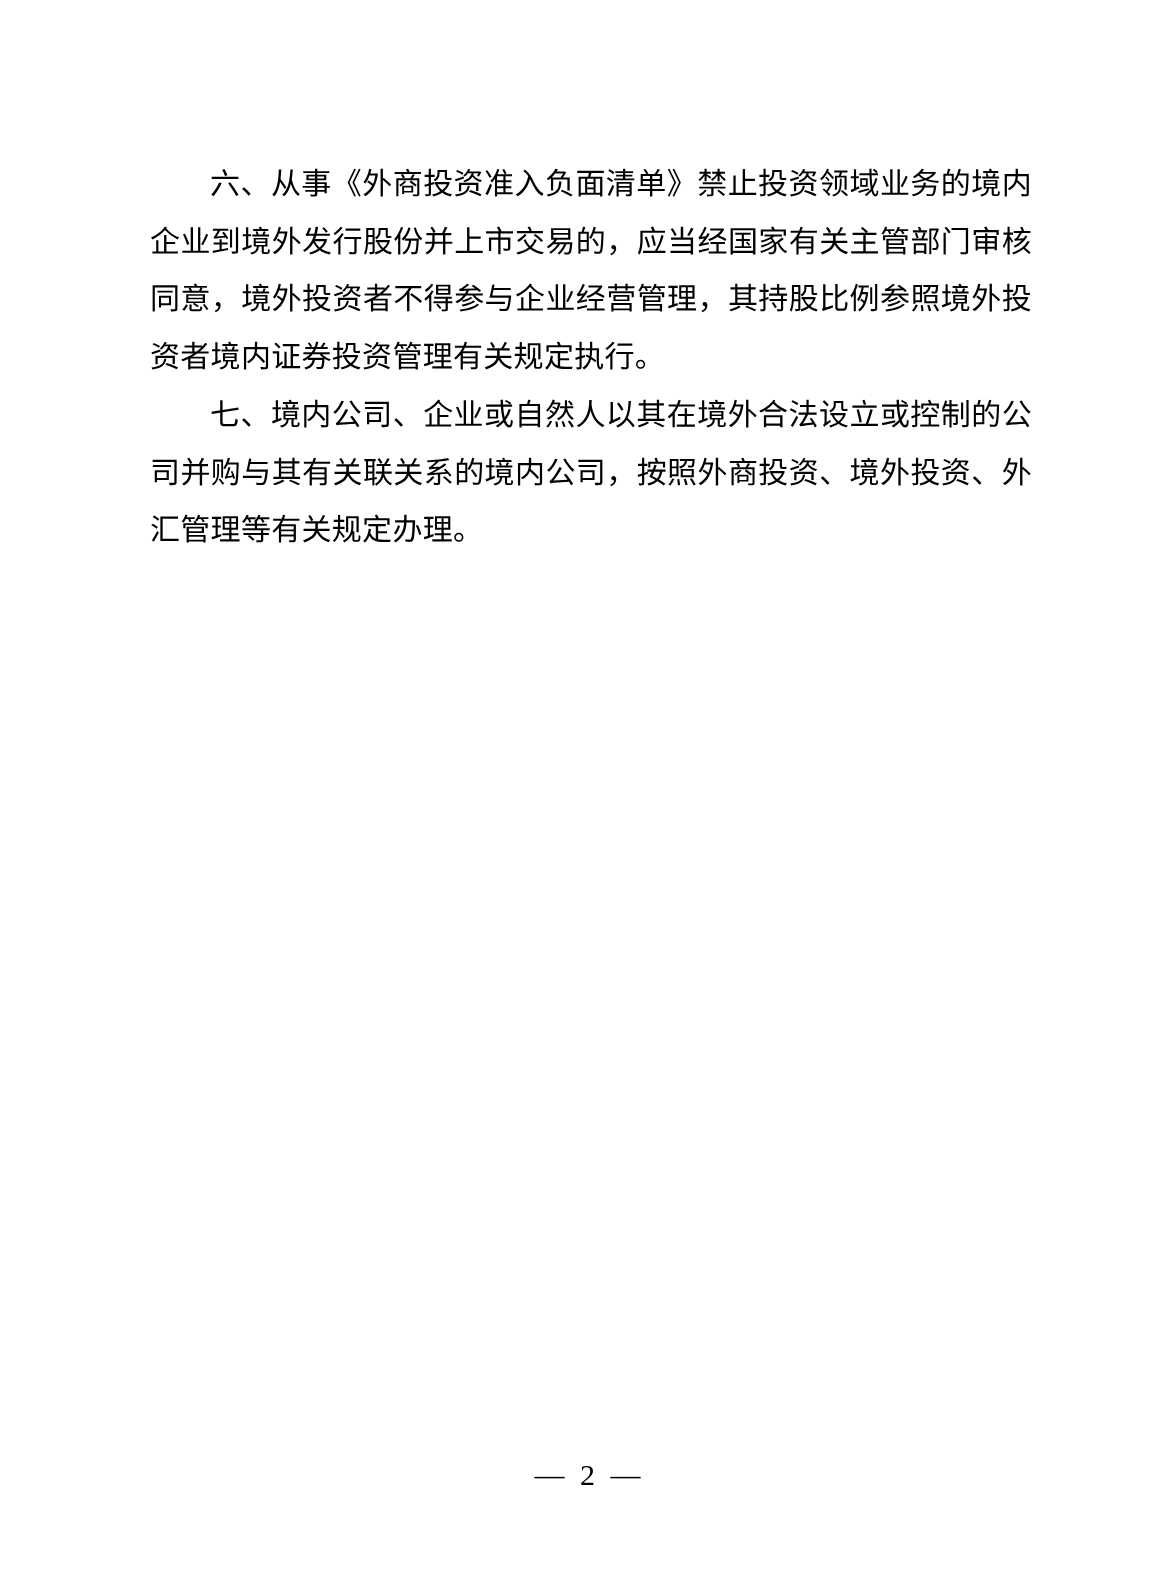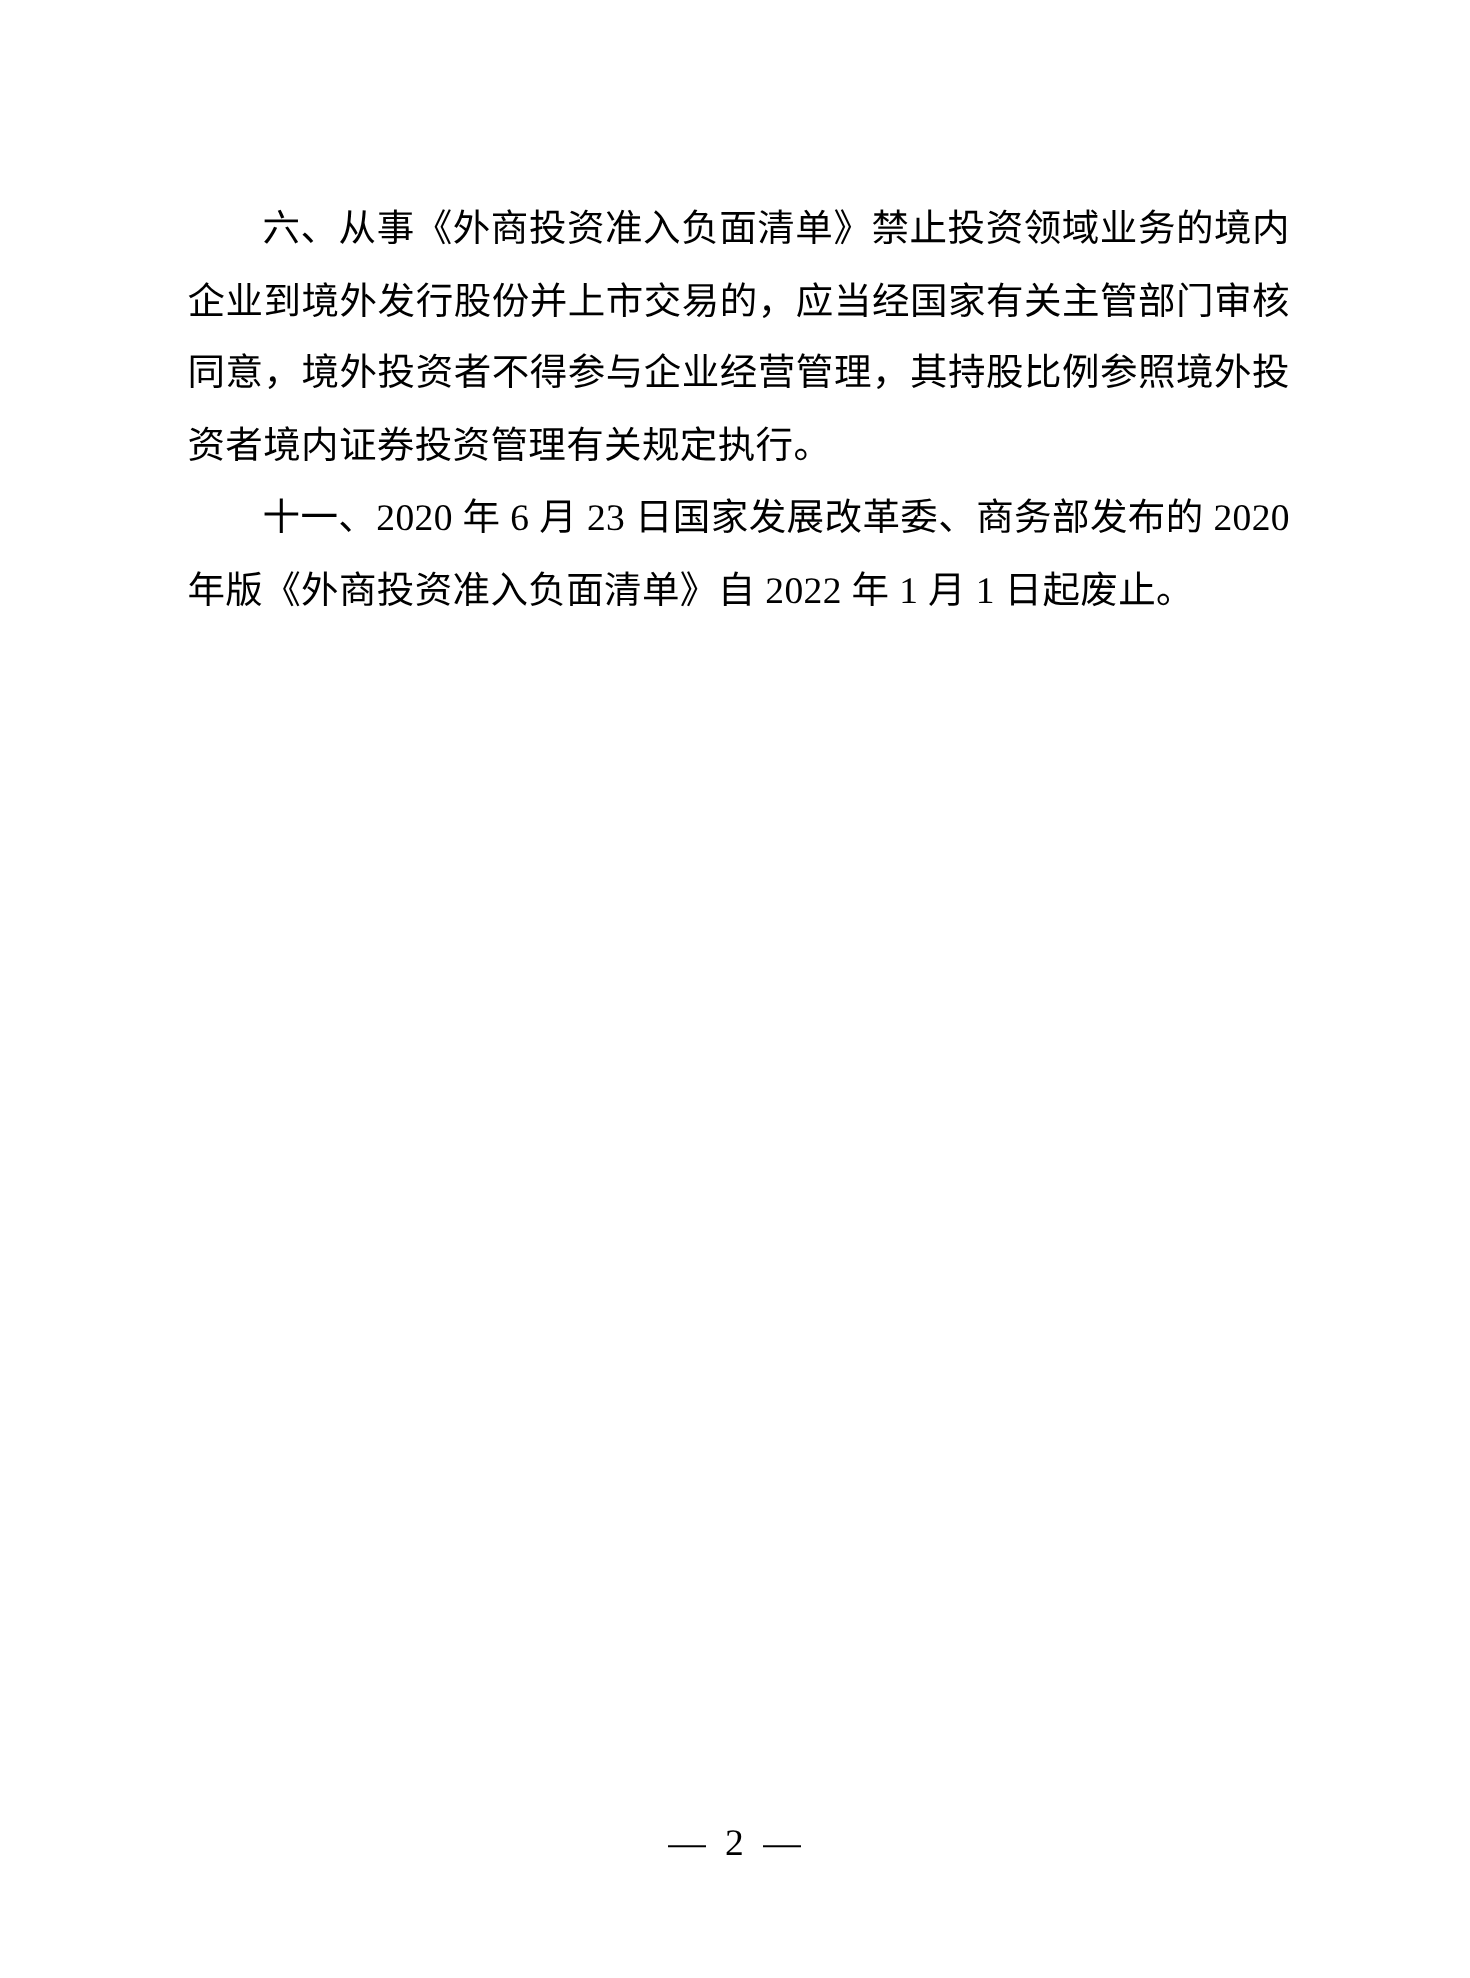--- a/index.html
+++ b/index.html
@@ -46,18 +46,18 @@
     word-spacing: 6px;
     letter-spacing: 1px;
   }
 </style>
 </head>
 <body>
 
 <div class="page">
   <main class="body-text">
     <p class="para">六、从事《外商投资准入负面清单》禁止投资领域业务的境内企业到境外发行股份并上市交易的，应当经国家有关主管部门审核同意，境外投资者不得参与企业经营管理，其持股比例参照境外投资者境内证券投资管理有关规定执行。</p>
-    <p class="para">十一、2020 年 6 月 23 日国家发展改革委、商务部发布的 2020 年版《外商投资准入负面清单》自 2022 年 1 月 1 日起废止。</p>
+    <p class="para">七、境内公司、企业或自然人以其在境外合法设立或控制的公司并购与其有关联关系的境内公司，按照外商投资、境外投资、外汇管理等有关规定办理。</p>
   </main>
   <footer class="page-footer">
     <span class="page-number">— 2 —</span>
   </footer>
 </div>
 
 </body></html>

